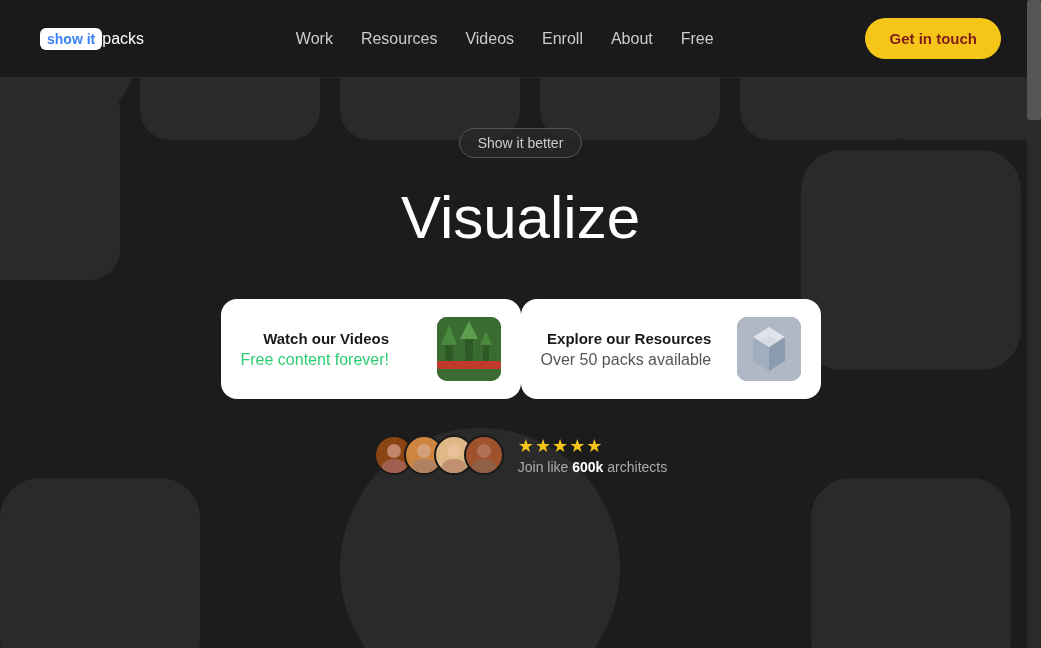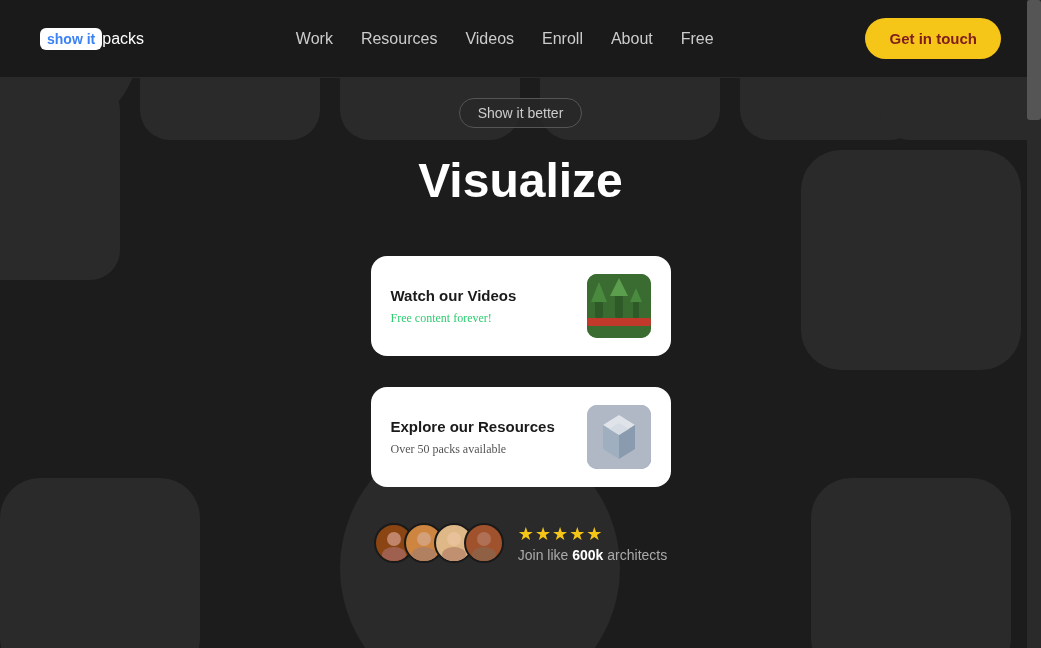--- a/index.html
+++ b/index.html
@@ -89,51 +89,50 @@
       cursor: pointer;
     }
 
     
     .hero {
       position: relative;
       z-index: 5;
       display: flex;
       flex-direction: column;
       align-items: center;
-      padding-top: 20px;
-      text-align: left;
+      padding-top: 50px;
+      text-align: right;
     }
 
     .hero-badge {
       border: 1px solid #555;
       border-radius: 50px;
       padding: 6px 18px;
       font-size: 14px;
       color: #ccc;
       background: rgba(40,40,40,0.8);
       margin-bottom: 28px;
     }
 
     .hero-title {
-      font-size: 48px;
-      font-weight: 700;
+      font-size: 60px;
+      font-weight: 400;
       line-height: 1.05;
       color: #fff;
       max-width: 900px;
       margin-bottom: 50px;
     }
 
     
     .cards-row {
       display: flex;
-      gap: 31px;
+      gap: 0;
       justify-content: center;
       padding: 0 40px;
       margin-bottom: 36px;
-      flex-direction: column;
     }
 
     .card {
       background: #fff;
       border-radius: 16px;
       padding: 18px 20px;
       display: flex;
       align-items: center;
       justify-content: space-between;
       width: 300px;
@@ -142,22 +141,21 @@
     }
 
     .card-text h3 {
       color: #1a1a1a;
       font-size: 15px;
       font-weight: 700;
       margin-bottom: 4px;
     }
 
     .card-text .sub {
-      font-size: 12px;
-      font-family: Liberation Serif, serif;
+      font-size: 16px;
     }
 
     .card-text .sub.green {
       color: #2ecc71;
     }
 
     .card-text .sub.yellow {
       color: #e67e22;
     }
 

